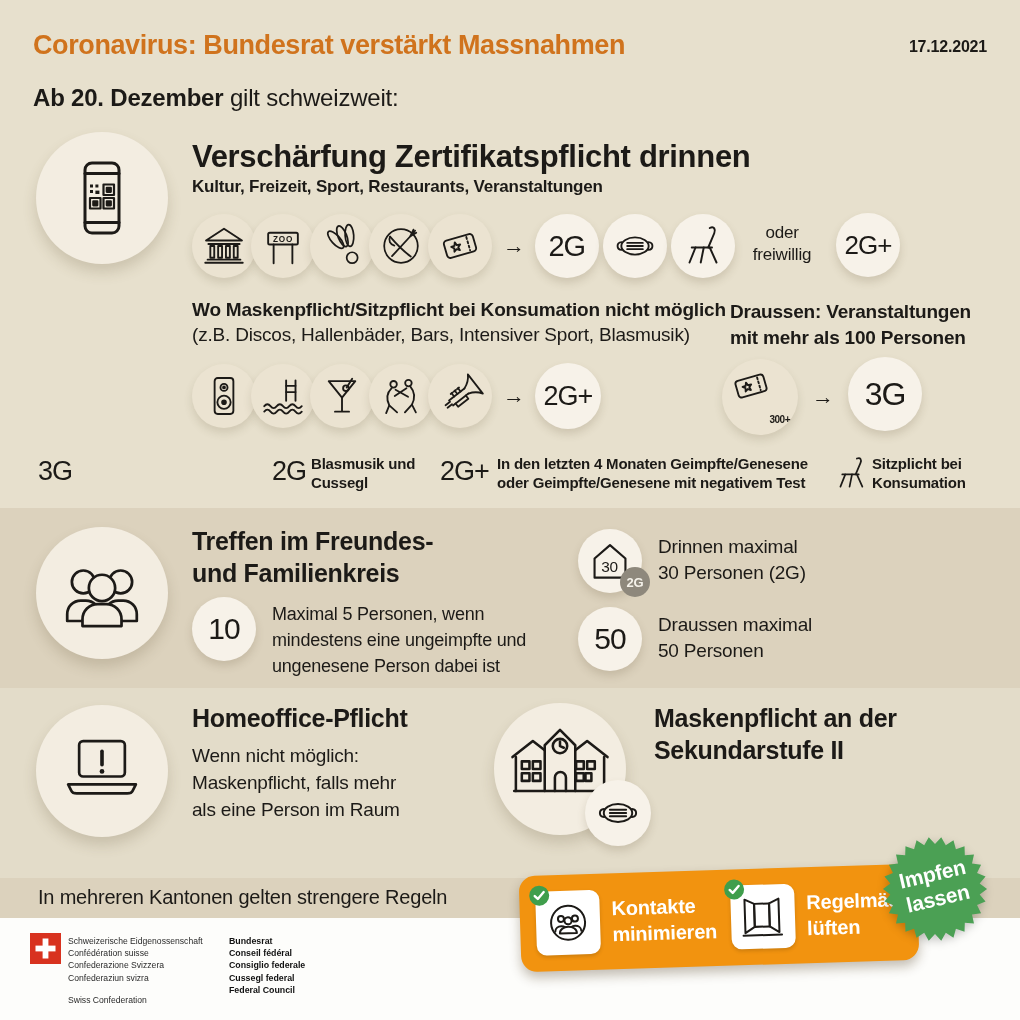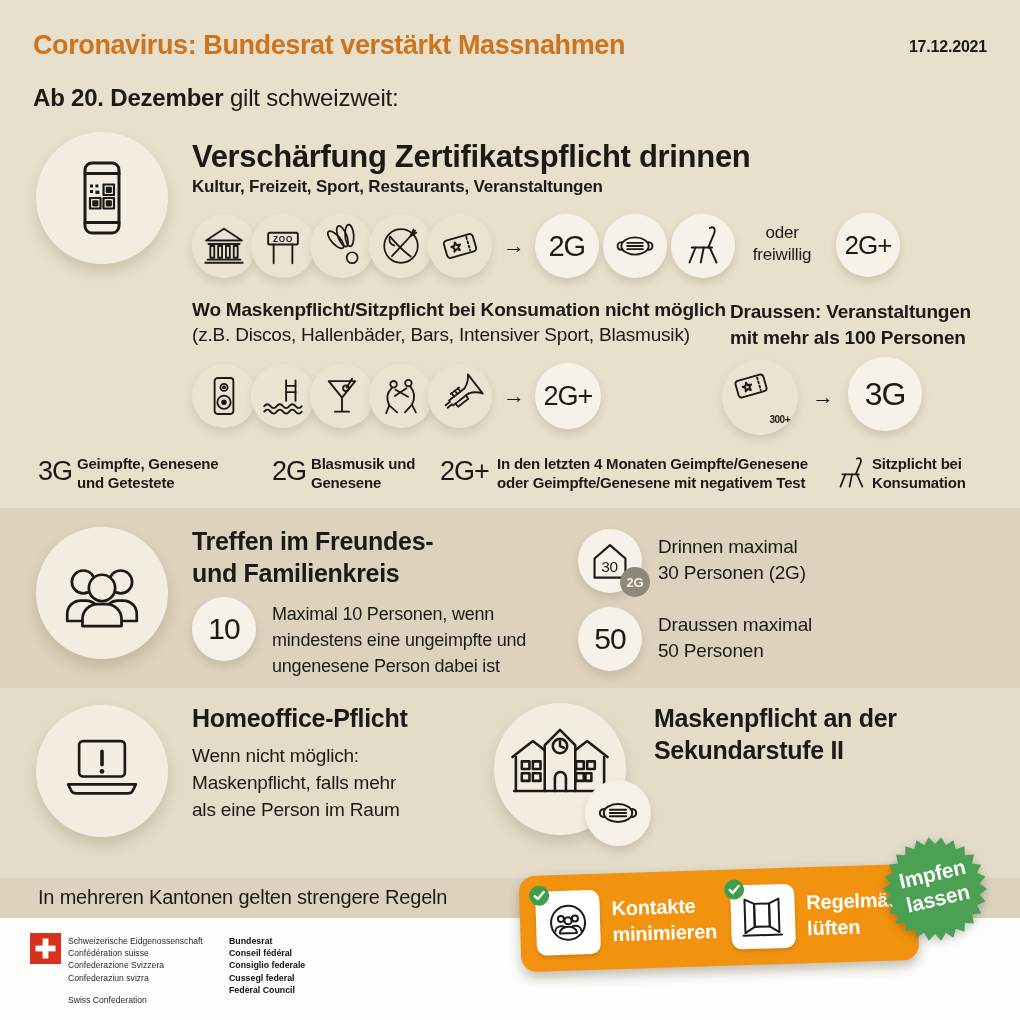--- a/index.html
+++ b/index.html
@@ -248,28 +248,24 @@
       </g>
     </svg>
     <span class="t300">300+</span>
   </div>
   <span class="abs arrow" style="left:812px;top:384px;margin:0;">→</span>
   <div class="abs rescirc" style="left:848px;top:357px;width:74px;height:74px;">
       <span class="code" style="font-size:32px;">3G</span>
     </div>
 
   <div class="abs leg-code" style="left:38px;top:456px;">3G</div>
-  <div class="abs leg-txt" style="left:77px;top:455px;">
-    <div>Geimpfte, Genesene</div>
-      <div>und Getestete</div>
-  </div>
   <div class="abs leg-code" style="left:272px;top:456px;">2G</div>
   <div class="abs leg-txt" style="left:311px;top:455px;">
     <div>Blasmusik und</div>
-      <div>Genesene</div>
+      <div>Cussegl</div>
   </div>
   <div class="abs leg-code" style="left:440px;top:456px;">2G+</div>
   <div class="abs leg-txt" style="left:497px;top:455px;">
     <div>In den letzten 4 Monaten Geimpfte/Genesene</div>
       <div>oder Geimpfte/Genesene mit negativem Test</div>
   </div>
   <svg class="ink abs" style="left:838px;top:453px;" width="28" height="38" viewBox="10 4 46 52" stroke-width="2.8">
     <path d="M41 8 c6 -3 8 2 6 7 l-8 19"></path>
       <path d="M17 34 h27"></path>
     <path d="M22 34 l-8 20"></path>
@@ -290,21 +286,21 @@
       <circle cx="66" cy="60" r="15.5"></circle>
       <path d="M43 105 v-8 c0 -10 8 -18 18 -18 h10 c10 0 18 8 18 18 v8 z"></path>
     </svg>
   </div>
   <div class="abs s-title-lg" style="left:192px;top:527px;">Treffen im Freundes-</div>
   <div class="abs s-title-lg" style="left:192px;top:559px;">und Familienkreis</div>
   <div class="abs rescirc" style="left:192px;top:597px;">
       <span class="code" style="font-size:30px;">10</span>
     </div>
   <div class="abs body-txt" style="left:272px;top:601px;">
-    <div>Maximal 10 Personen, wenn</div>
+    <div>Maximal 5 Personen, wenn</div>
     <div>mindestens eine ungeimpfte und</div>
     <div>ungenesene Person dabei ist</div>
   </div>
 
   <div class="abs rescirc" style="left:578px;top:529px;">
     <svg class="ink" width="52" height="52" viewBox="0 0 64 64" stroke-width="2.6">
       <path d="M13 29 L32 12.5 L51 29 V52.5 H13 Z"></path>
       <text x="31.5" y="45" text-anchor="middle" font-size="19" font-weight="500" fill="#1c1a17" stroke="none">30</text>
     </svg>
     <div class="graybadge" style="left:42px;top:38px;">2G</div>

